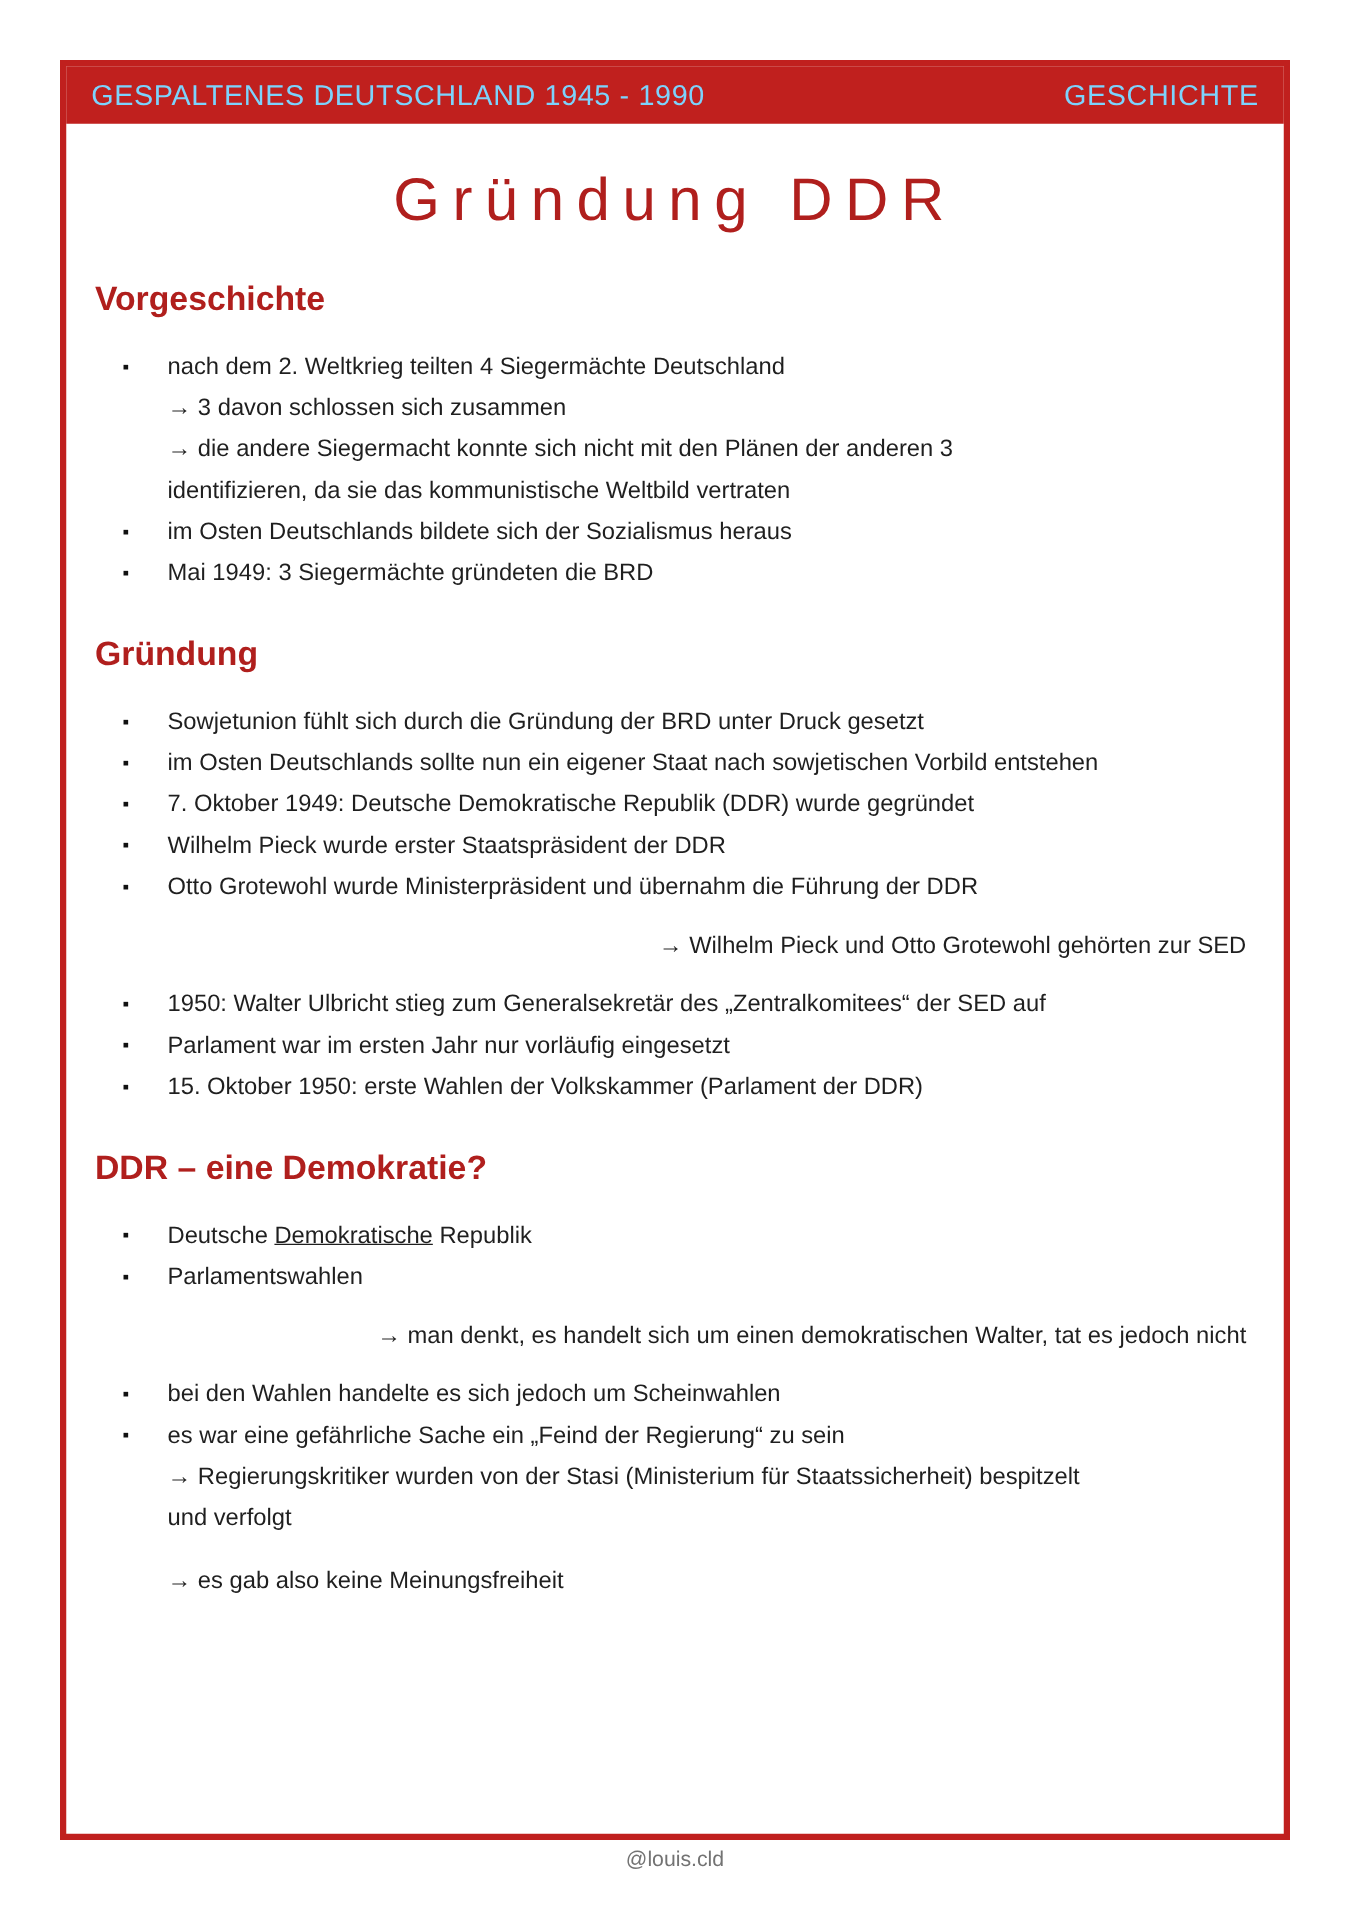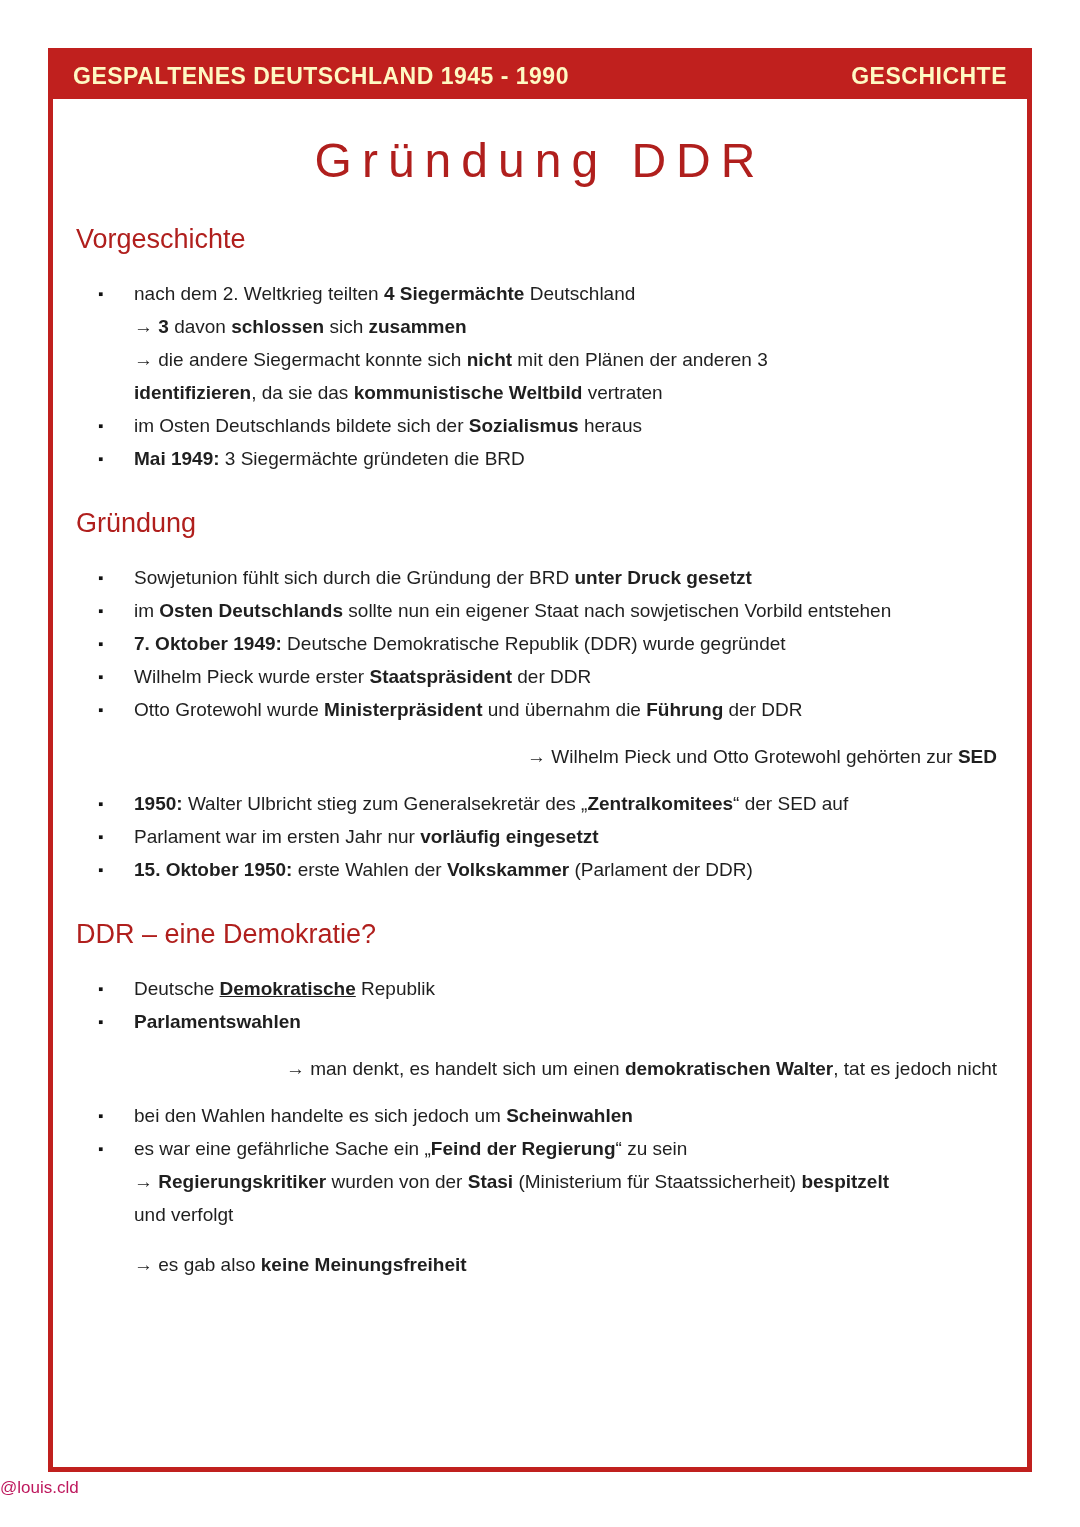--- a/index.html
+++ b/index.html
@@ -18,54 +18,54 @@
     position:absolute;left:48px;top:48px;width:984px;height:1424px;
     border:5px solid var(--accent);
     background:#ffffff;
   }
   .header-bar{
     height:46px;background:var(--accent);
     display:flex;align-items:center;justify-content:space-between;
     padding:0 20px;
   }
   .header-bar .hdr{
-    color:#fef9c3;font-weight:700;font-size:23px;letter-spacing:0.5px;
+    color:#7dd3fc;font-weight:400;font-size:23px;letter-spacing:0.5px;
     white-space:nowrap;
   }
   .page-title{
     margin-top:32px;text-align:center;
     color:var(--heading);
     font-size:48px;font-weight:400;letter-spacing:10px;line-height:60px;
   }
   .content{
     padding:0 30px 0 23px;
   }
   .section-heading{
     color:var(--heading);
-    font-size:27px;font-weight:400;line-height:34px;
+    font-size:27px;font-weight:700;line-height:34px;
     margin-top:31px;margin-bottom:21px;
   }
   .item{
     position:relative;
     font-size:19px;line-height:33px;
   }
   .item.bullet{padding-left:58px;}
   .item.bullet .marker{
     position:absolute;left:22px;top:0;
     font-size:15px;line-height:33px;color:#111;
   }
   .item.sub{padding-left:58px;}
   .item.arrow{padding-left:30px;margin-top:14px;margin-bottom:14px;text-align:right;}
   .item.gap-before{margin-top:17px;}
-  .b{font-weight:700;}
+  .b{font-weight:400;}
   .u{text-decoration:underline;}
   .arrow-glyph{font-weight:700;}
   .footer-credit{
     position:absolute;left:0;top:1476px;width:100%;
-    text-align:left;font-size:17px;color:#be185d;line-height:24px;
+    text-align:center;font-size:17px;color:#737373;line-height:24px;
   }
 </style>
 </head>
 <body>
 
 <div class="page-frame">
   <div class="header-bar">
     <span class="hdr">GESPALTENES DEUTSCHLAND 1945 - 1990</span>
     <span class="hdr">GESCHICHTE</span>
   </div>

